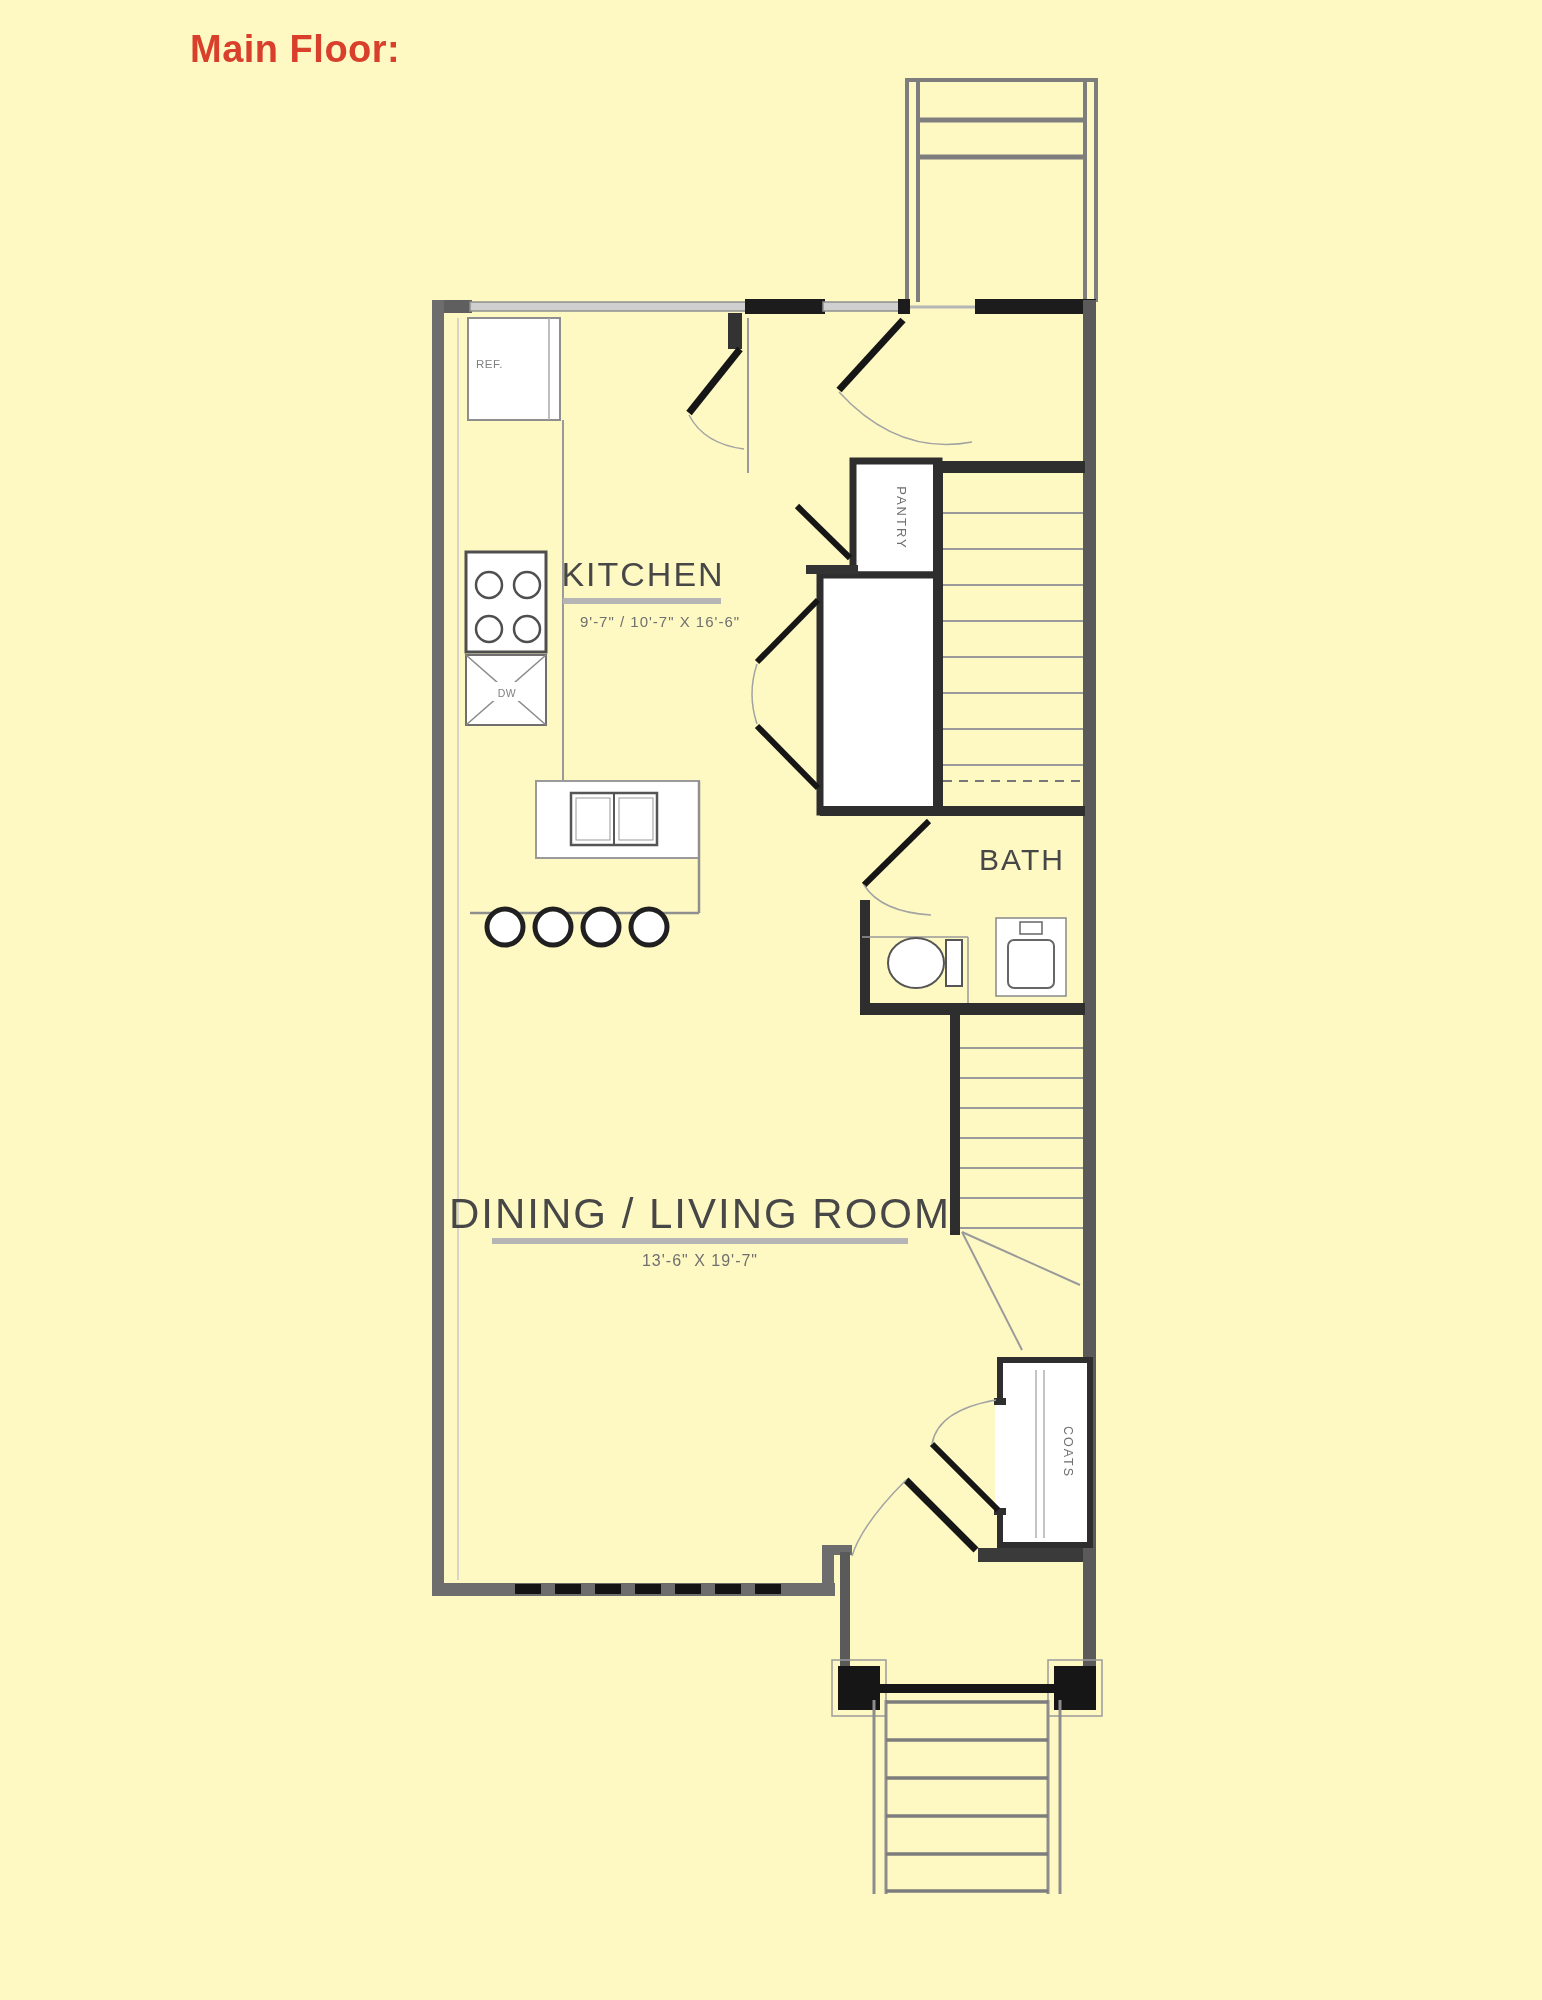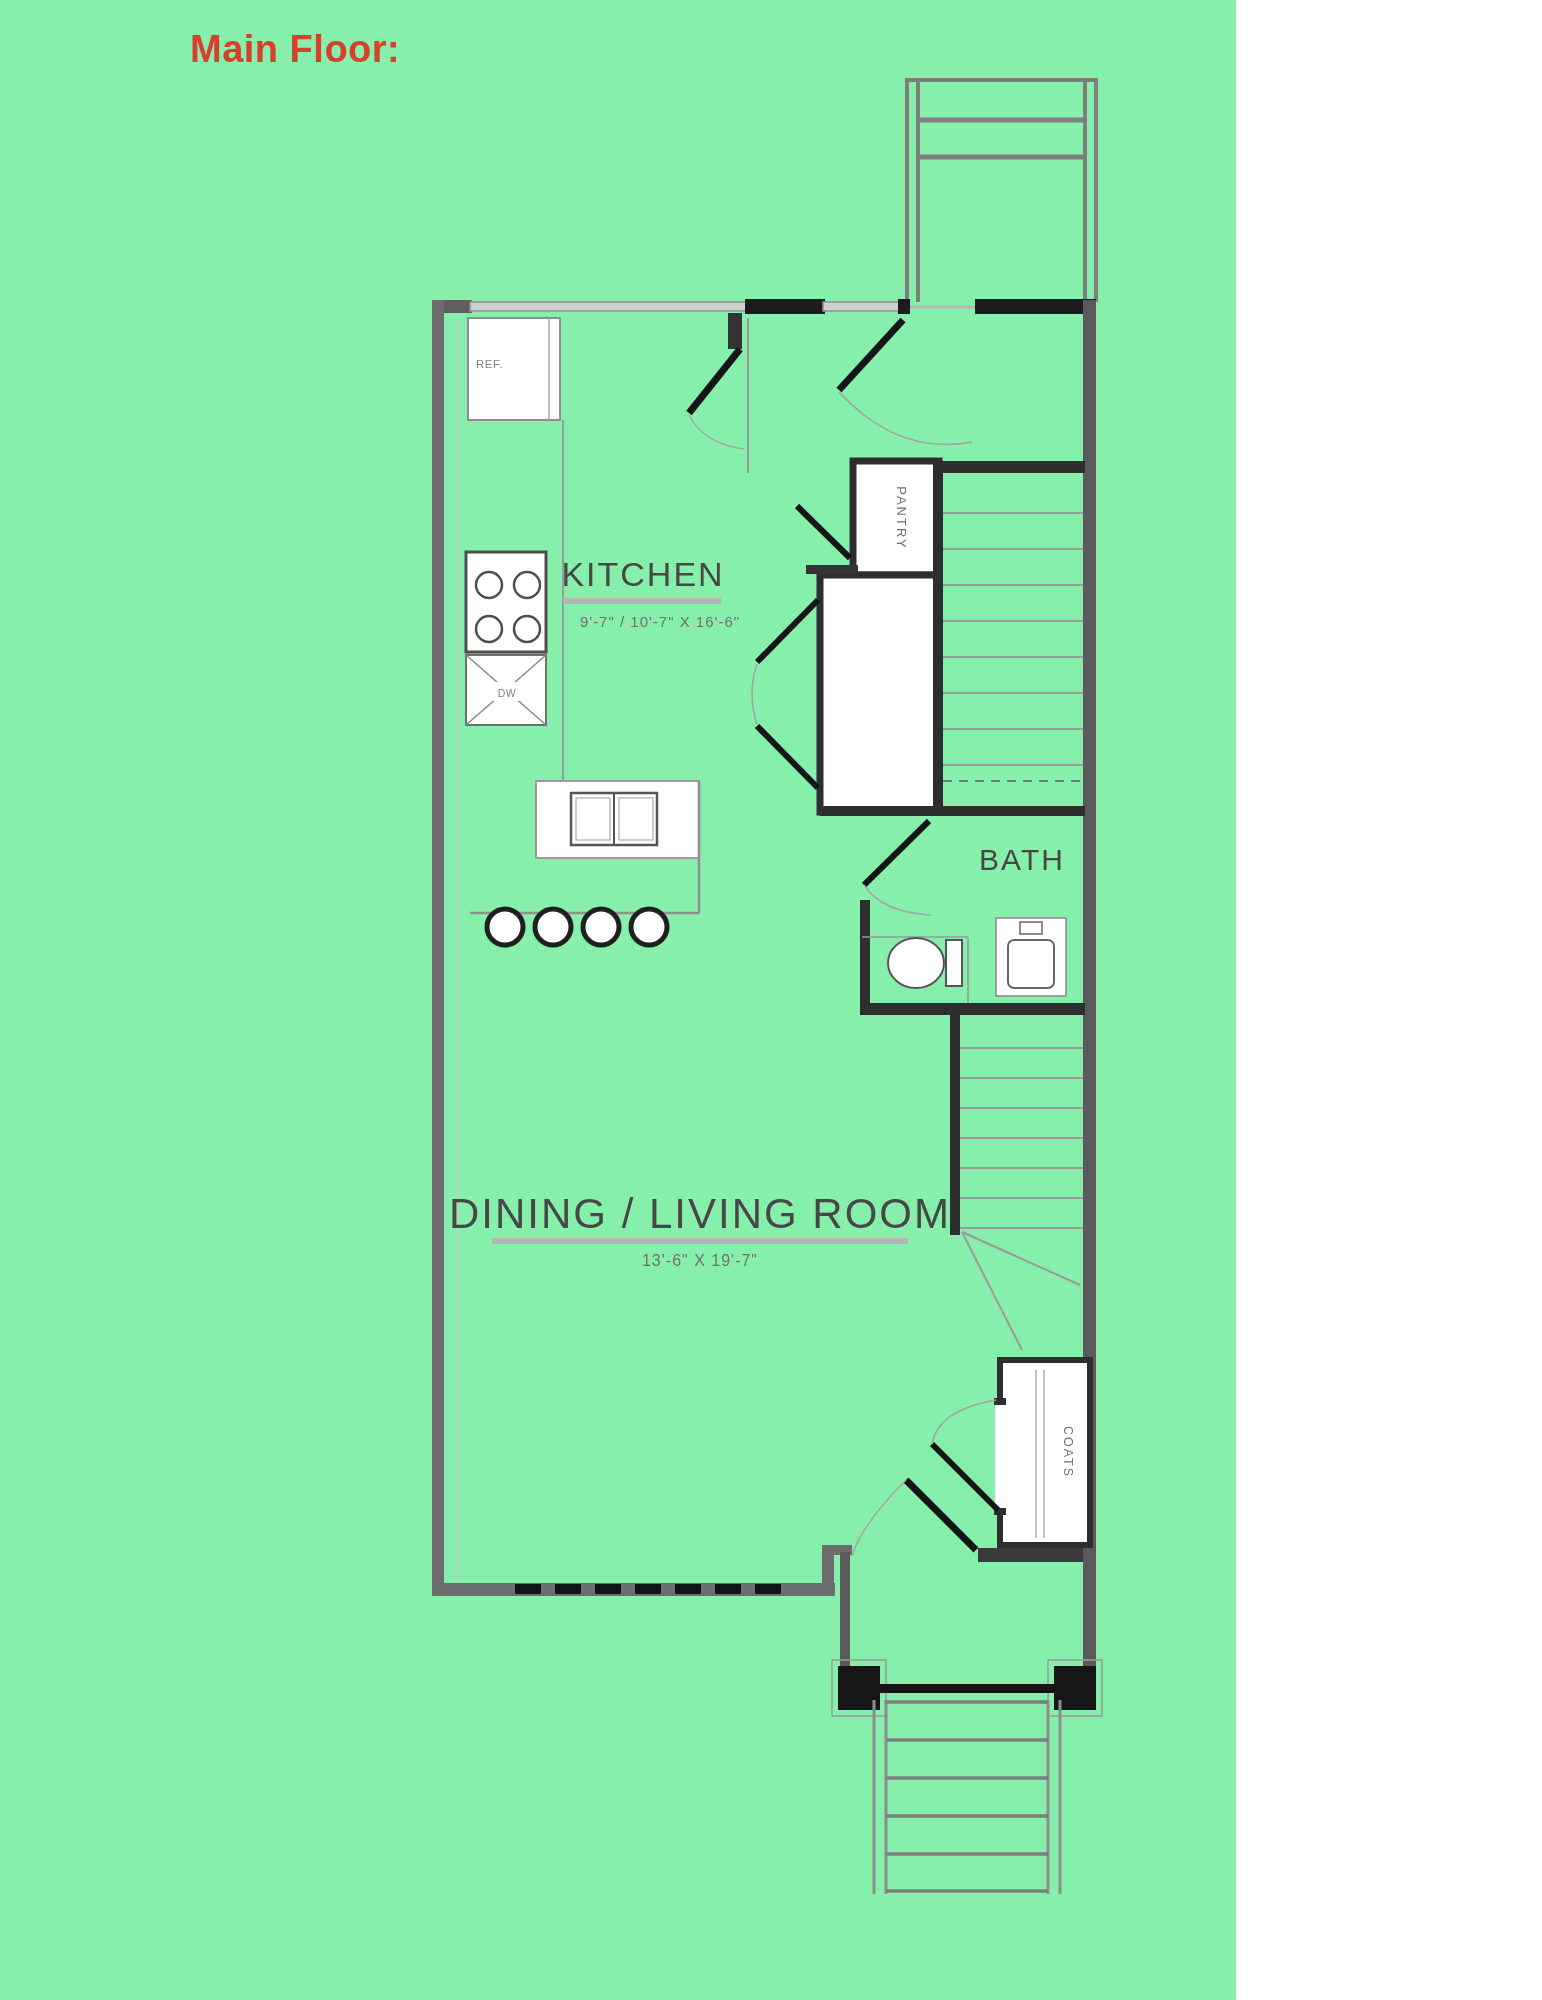--- a/index.html
+++ b/index.html
@@ -1,16 +1,16 @@
 <!DOCTYPE html>
 <html><head>
 <meta charset="utf-8">
 <style>
   html,body{margin:0;padding:0;background:#ffffff;}
-  .page{position:relative;width:1236px;height:2000px;background:#86efac;overflow:hidden;
+  .page{position:relative;width:1542px;height:2000px;background:#fef9c3;overflow:hidden;
         font-family:"Liberation Sans", sans-serif;}
   .title{position:absolute;left:190px;top:28px;font-size:38px;font-weight:700;
          color:#d8402c;letter-spacing:0.5px;}
   svg{position:absolute;left:0;top:0;}
   svg text{font-family:"Liberation Sans", sans-serif;}
   .room-label{fill:#474747;letter-spacing:2px;}
   .dim-label{fill:#6f6f6f;letter-spacing:1px;}
   .closet-label{fill:#6f6f6f;letter-spacing:2px;}
   .tiny-label{fill:#808080;letter-spacing:0.5px;}
 </style>

